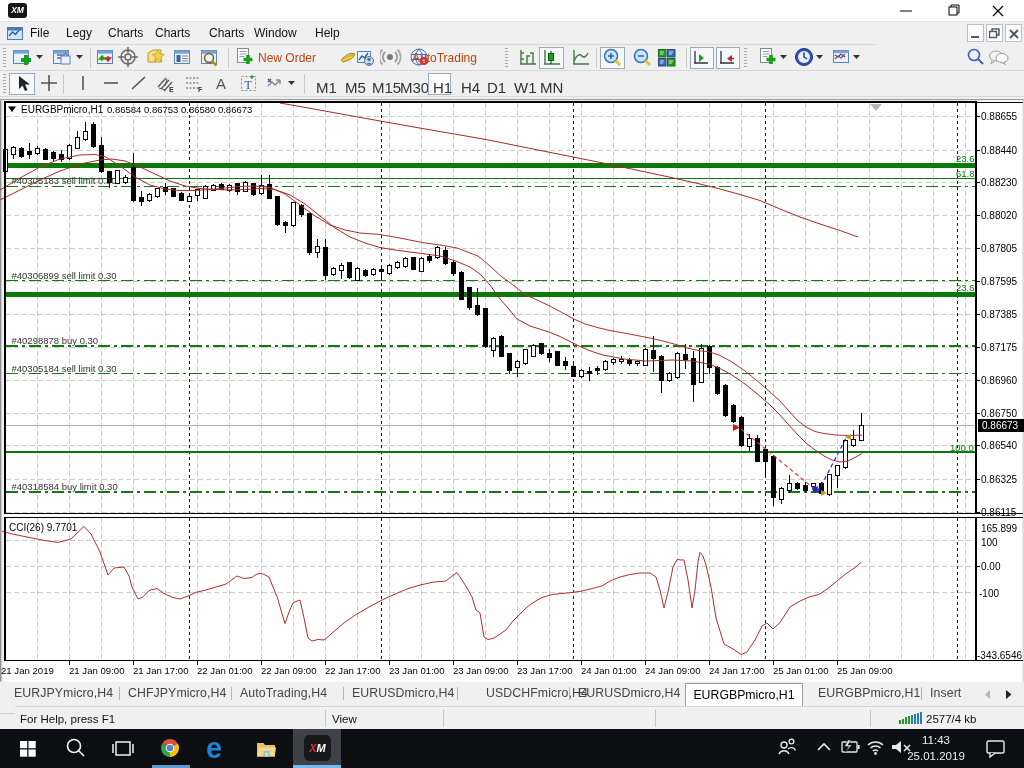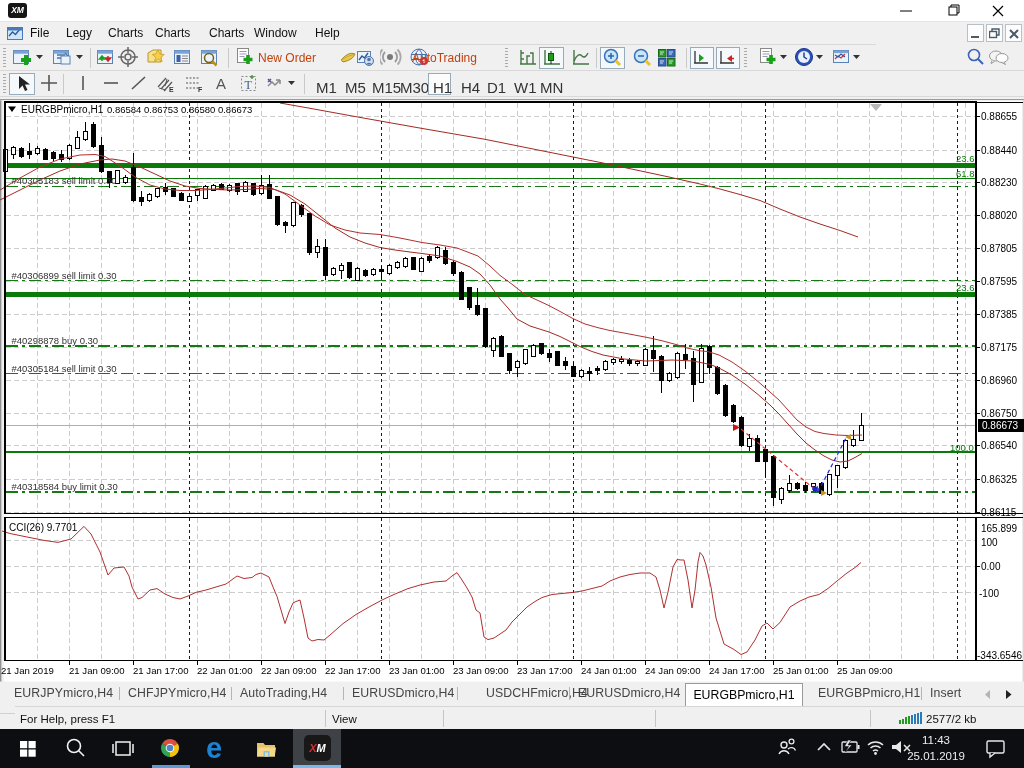--- a/index.html
+++ b/index.html
@@ -394,21 +394,21 @@
  <svg class="abs" style="left:884px;top:5px" width="24" height="14">
       <rect x="0" y="8" width="2" height="4" fill="#1f9b1f"></rect>
       <rect x="3" y="7" width="2" height="5" fill="#1f9b1f"></rect>
       <rect x="6" y="5" width="2" height="7" fill="#1f9b1f"></rect>
       <rect x="9" y="4" width="2" height="8" fill="#1f9b1f"></rect>
       <rect x="12" y="3" width="2" height="9" fill="#2a7ab8"></rect>
       <rect x="15" y="2" width="2" height="10" fill="#2a7ab8"></rect>
       <rect x="18" y="1" width="2" height="11" fill="#2a7ab8"></rect>
       <rect x="21" y="0" width="2" height="12" fill="#2a7ab8"></rect>
     </svg>
- <div class="stxt" style="left:911px">2577/2 kb</div>
+ <div class="stxt" style="left:911px">2577/4 kb</div>
 </div>
 <div class="taskbar"></div>
 <svg class="abs" style="left:8px;top:729px" width="40" height="39">
     <g fill="#fff">
       <rect x="12" y="12" width="7.2" height="7.2"></rect>
       <rect x="20.5" y="12" width="7.2" height="7.2"></rect>
       <rect x="12" y="20.5" width="7.2" height="7.2"></rect>
       <rect x="20.5" y="20.5" width="7.2" height="7.2"></rect>
     </g>
   </svg>

